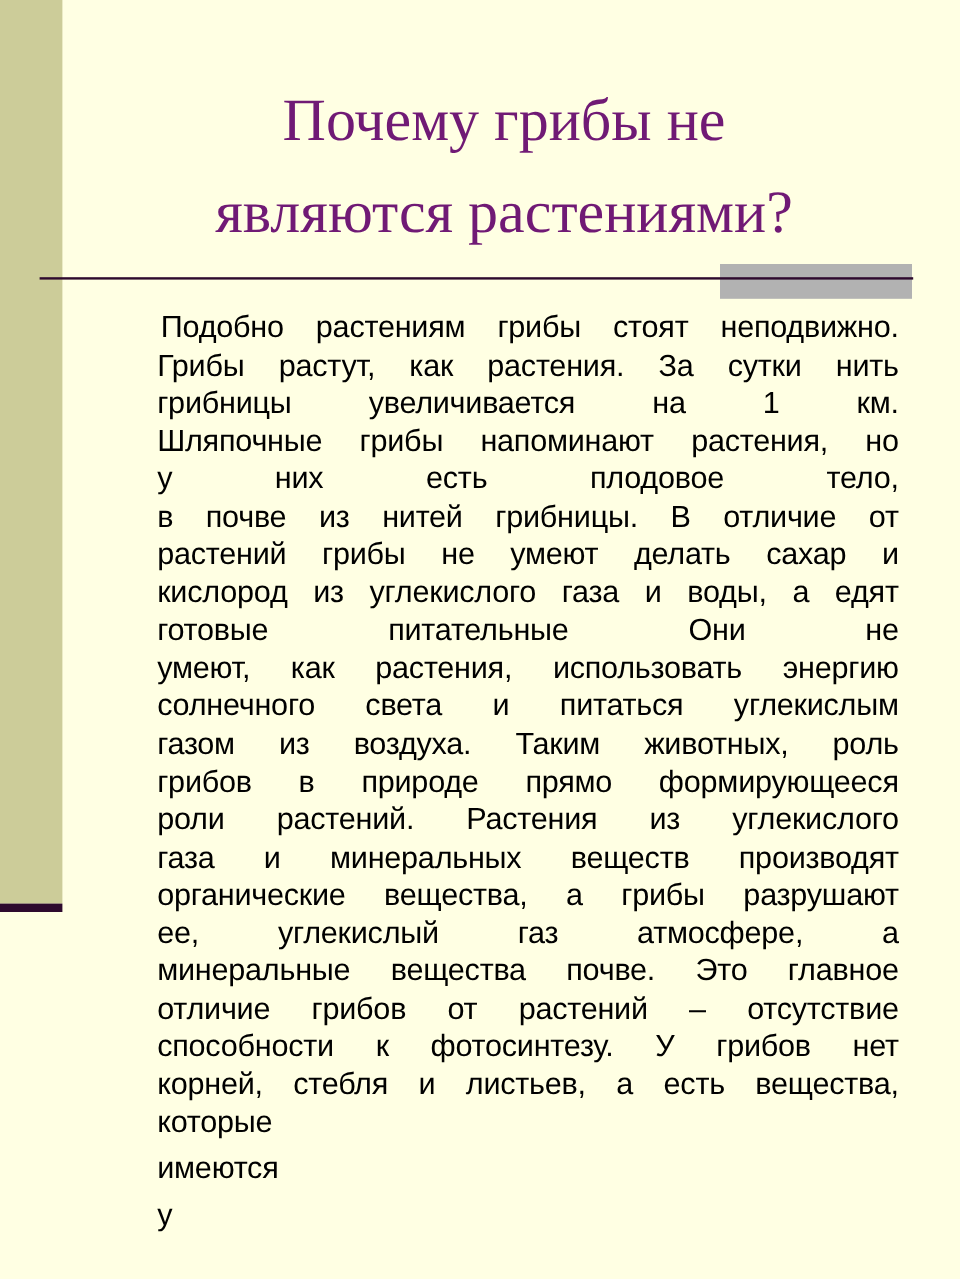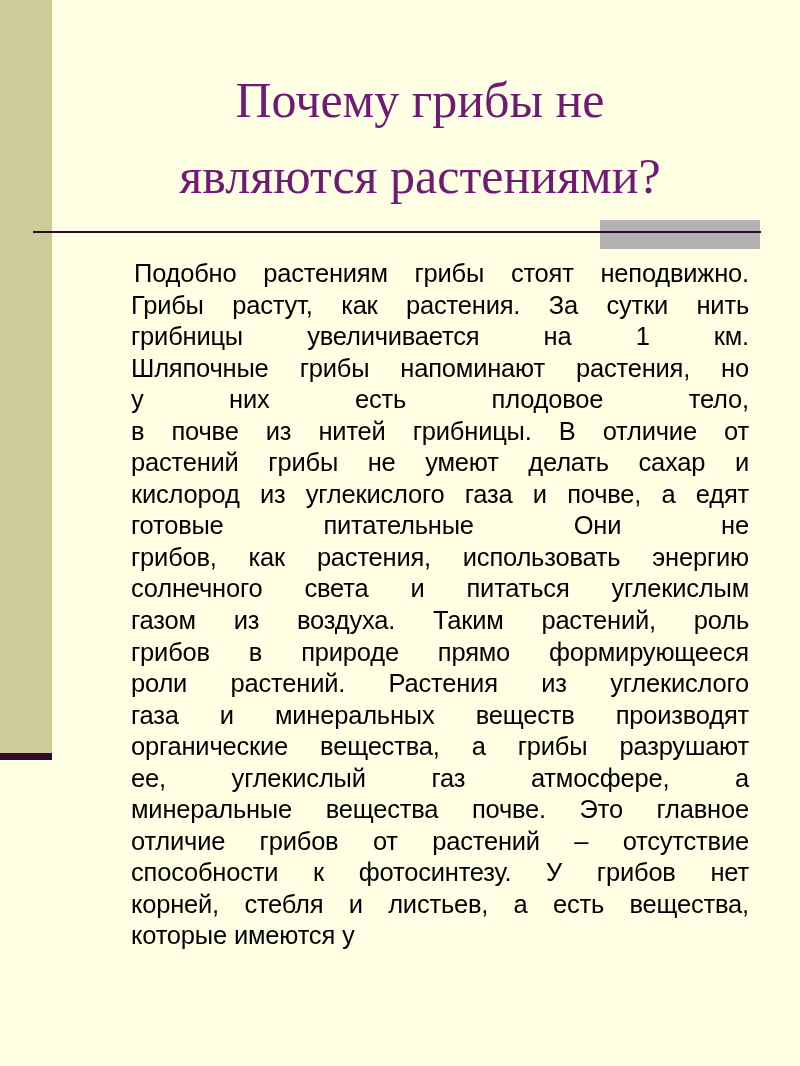--- a/index.html
+++ b/index.html
@@ -76,20 +76,21 @@
     }
     
     .body-text .line {
       display: flex;
       justify-content: space-between;
       margin-left: 43px;
     }
     .body-text .line.last {
       justify-content: flex-start;
       gap: 7px;
+      flex-direction: column;
     }
   </style>
 </head>
 <body>
 
 <div class="side-band"></div>
 <div class="side-band-foot"></div>
 
 <h1 class="title">
   <span>Почему грибы не</span>
@@ -155,50 +156,50 @@
       <span>делать</span>
       <span>сахар</span>
       <span>и</span>
     </div>
     <div class="line indent">
       <span>кислород</span>
       <span>из</span>
       <span>углекислого</span>
       <span>газа</span>
       <span>и</span>
-      <span>почве,</span>
+      <span>воды,</span>
       <span>а</span>
       <span>едят</span>
     </div>
     <div class="line indent">
       <span>готовые</span>
       <span>питательные</span>
       <span>Они</span>
       <span>не</span>
     </div>
     <div class="line indent">
-      <span>грибов,</span>
+      <span>умеют,</span>
       <span>как</span>
       <span>растения,</span>
       <span>использовать</span>
       <span>энергию</span>
     </div>
     <div class="line indent">
       <span>солнечного</span>
       <span>света</span>
       <span>и</span>
       <span>питаться</span>
       <span>углекислым</span>
     </div>
     <div class="line indent">
       <span>газом</span>
       <span>из</span>
       <span>воздуха.</span>
       <span>Таким</span>
-      <span>растений,</span>
+      <span>животных,</span>
       <span>роль</span>
     </div>
     <div class="line indent">
       <span>грибов</span>
       <span>в</span>
       <span>природе</span>
       <span>прямо</span>
       <span>формирующееся</span>
     </div>
     <div class="line indent">

